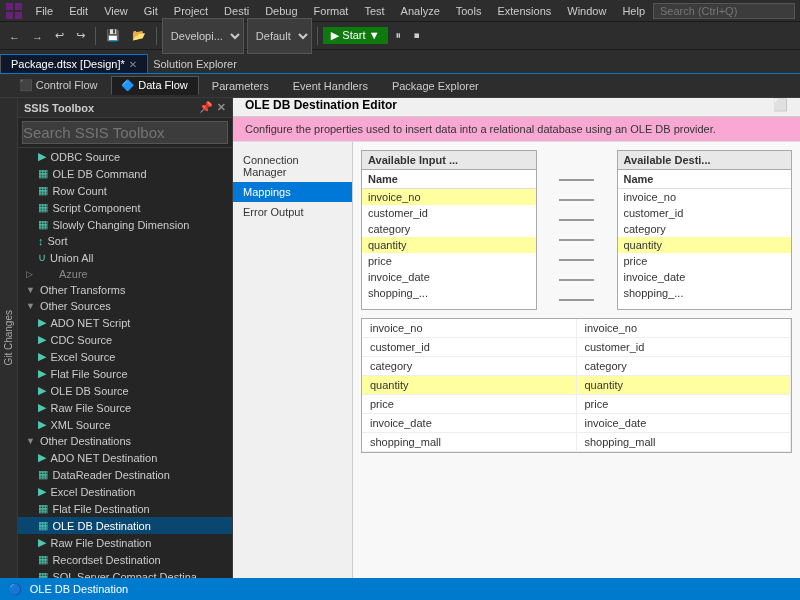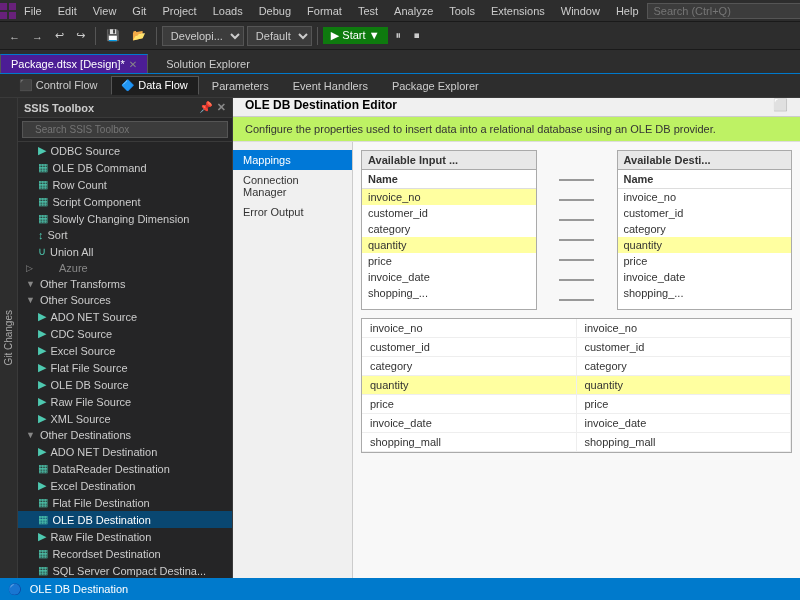--- a/index.html
+++ b/index.html
@@ -2,35 +2,35 @@
 <html><head>
   <meta charset="utf-8">
   <style>
     * { margin: 0; padding: 0; box-sizing: border-box; }
     body { font-family: 'Segoe UI', sans-serif; font-size: 11px; background: #1e1e1e; color: #d4d4d4; width: 800px; height: 600px; overflow: hidden; }
 
     
     .menu-bar { background: #2d2d2d; height: 22px; display: flex; align-items: center; border-bottom: 1px solid #1a1a1a; }
     .menu-bar-logo { width: 30px; display: flex; align-items: center; justify-content: center; }
     .menu-item { padding: 2px 8px; color: #cccccc; font-size: 11px; cursor: pointer; white-space: nowrap; }
-    .menu-search { margin-left: auto; margin-right: 5px; background: #3c3c3c; border: 1px solid #555; color: #ccc; padding: 1px 6px; font-size: 11px; width: 156px; }
+    .menu-search { margin-left: auto; margin-right: 5px; background: #3c3c3c; border: 1px solid #555; color: #ccc; padding: 1px 6px; font-size: 11px; width: 142px; }
 
     
     .toolbar { background: #2d2d2d; height: 28px; display: flex; align-items: center; padding: 0 4px; border-bottom: 1px solid #1a1a1a; gap: 3px; }
     .toolbar-btn { background: none; border: none; color: #ccc; font-size: 11px; padding: 2px 5px; cursor: pointer; display: flex; align-items: center; gap: 2px; }
     .toolbar-separator { width: 1px; height: 18px; background: #555; margin: 0 2px; }
-    .toolbar-dropdown { background: #3c3c3c; border: 1px solid #555; color: #ccc; font-size: 11px; padding: 1px 4px; height: 20px; }
+    .toolbar-dropdown { background: #3c3c3c; border: 1px solid #555; color: #ccc; font-size: 11px; padding: 1px 4px; height: 36px; }
     .run-btn { background: #0e7a0e; border: none; color: white; padding: 2px 8px; font-size: 11px; cursor: pointer; display: flex; align-items: center; gap: 2px; }
 
     
     .tab-bar { background: #2d2d2d; height: 24px; display: flex; align-items: flex-end; border-bottom: 1px solid #007acc; }
     .tab { padding: 3px 10px; font-size: 11px; cursor: pointer; border-top: 1px solid #555; border-left: 1px solid #555; border-right: 1px solid #555; color: #ccc; background: #3c3c3c; margin-right: 1px; display: flex; align-items: center; gap: 4px; }
-    .tab.active { background: #4c1d95; color: #fff; border-top: 1px solid #007acc; }
+    .tab.active { background: #0f172a; color: #fff; border-top: 1px solid #007acc; }
     .tab-close { font-size: 10px; color: #888; cursor: pointer; }
-    .side-tab { padding: 3px 17px; color: #ccc; cursor: pointer; font-size: 11px; }
+    .side-tab { padding: 3px 4px; color: #ccc; cursor: pointer; font-size: 11px; }
 
     
     .main-layout { display: flex; height: calc(600px - 22px - 28px - 24px - 24px - 22px); }
 
     
     .sub-tab-bar { background: #2d2d2d; height: 24px; display: flex; align-items: center; padding: 0 8px; gap: 2px; border-bottom: 1px solid #3a3a3a; }
     .sub-tab { padding: 2px 10px; font-size: 11px; cursor: pointer; color: #ccc; border: 1px solid transparent; }
     .sub-tab.active { color: #fff; background: #1e1e1e; border: 1px solid #555; border-bottom: 1px solid #1e1e1e; }
 
     
@@ -39,21 +39,21 @@
     .sidebar-search { display: flex; align-items: center; padding: 3px 4px; border-bottom: 1px solid #3a3a3a; }
     .sidebar-search input { background: #3c3c3c; border: 1px solid #555; color: #ccc; font-size: 11px; padding: 1px 4px; width: 100%; }
     .sidebar-content { overflow-y: auto; flex: 1; }
     .sidebar-item { padding: 2px 8px 2px 20px; font-size: 11px; color: #ccc; cursor: pointer; display: flex; align-items: center; gap: 4px; white-space: nowrap; }
     .sidebar-item.selected { background: #094771; color: white; }
     .sidebar-section { padding: 2px 6px; font-size: 11px; color: #ccc; cursor: pointer; display: flex; align-items: center; gap: 3px; font-weight: normal; }
 
     
     .content-area { flex: 1; background: #f0f0f0; display: flex; flex-direction: column; overflow: hidden; }
     .dialog-title { background: #f0f0f0; padding: 0 12px 4px 12px; font-size: 12px; font-weight: bold; color: #000; border-bottom: 1px solid #ccc; display: flex; align-items: center; justify-content: space-between; }
-    .dialog-desc { padding: 6px 12px; font-size: 11px; color: #333; background: #bef264; border-bottom: 1px solid #ddd; }
+    .dialog-desc { padding: 6px 12px; font-size: 11px; color: #333; background: #f9a8d4; border-bottom: 1px solid #ddd; }
     .dialog-body { display: flex; flex: 1; overflow: hidden; }
 
     
     .left-nav { width: 120px; background: #f0f0f0; border-right: 1px solid #ccc; padding: 8px 0; }
     .nav-item { padding: 4px 10px; font-size: 11px; color: #333; cursor: pointer; }
     .nav-item.active { background: #0078d7; color: white; }
 
     
     .right-content { flex: 1; padding: 8px; overflow: auto; background: #f8f8f8; }
 
@@ -93,21 +93,21 @@
       <rect x="9" y="0" width="7" height="7" fill="#68217a"></rect>
       <rect x="0" y="9" width="7" height="7" fill="#68217a"></rect>
       <rect x="9" y="9" width="7" height="7" fill="#68217a"></rect>
     </svg>
   </div>
   <span class="menu-item">File</span>
   <span class="menu-item">Edit</span>
   <span class="menu-item">View</span>
   <span class="menu-item">Git</span>
   <span class="menu-item">Project</span>
-  <span class="menu-item">Loads</span>
+  <span class="menu-item">Desti</span>
   <span class="menu-item">Debug</span>
   <span class="menu-item">Format</span>
   <span class="menu-item">Test</span>
   <span class="menu-item">Analyze</span>
   <span class="menu-item">Tools</span>
   <span class="menu-item">Extensions</span>
   <span class="menu-item">Window</span>
   <span class="menu-item">Help</span>
   <input class="menu-search" type="text" placeholder="Search (Ctrl+Q)" style="">
 </div>
@@ -175,21 +175,21 @@
 
   <div class="sidebar">
     <div class="sidebar-header">
       <span>SSIS Toolbox</span>
       <span style="display:flex;gap:4px;">
         <span style="cursor:pointer;color:#888;">📌</span>
         <span style="cursor:pointer;color:#888;">✕</span>
       </span>
     </div>
     <div class="sidebar-search">
-      <input type="text" style="background: rgb(60, 60, 60); border: 1px solid rgb(85, 85, 85); color: rgb(204, 204, 204); font-size: 10px; padding: 2px 12px; width: 100%;" placeholder="Search SSIS Toolbox">
+      <input type="text" style="background: rgb(60, 60, 60); border: 1px solid rgb(85, 85, 85); color: rgb(204, 204, 204); font-size: 15px; padding: 2px 0; width: 100%;" placeholder="Search SSIS Toolbox">
     </div>
     <div class="sidebar-content">
       <div class="sidebar-item">
         <span style="color:#4ec9b0;">▶</span>
         <span>ODBC Source</span>
       </div>
       <div class="sidebar-item">
         <span style="color:#4ec9b0;">▦</span>
         <span>OLE DB Command</span>
       </div>
@@ -220,21 +220,21 @@
       <div class="sidebar-section" style="padding-left:8px;">
         <span class="expand-arrow">▼</span>
         <span>Other Transforms</span>
       </div>
       <div class="sidebar-section" style="padding-left:8px;">
         <span class="expand-arrow">▼</span>
         <span>Other Sources</span>
       </div>
       <div class="sidebar-item">
         <span style="color:#4ec9b0;">▶</span>
-        <span>ADO NET Source</span>
+        <span>ADO NET Script</span>
       </div>
       <div class="sidebar-item">
         <span style="color:#4ec9b0;">▶</span>
         <span>CDC Source</span>
       </div>
       <div class="sidebar-item">
         <span style="color:#4ec9b0;">▶</span>
         <span>Excel Source</span>
       </div>
       <div class="sidebar-item">
@@ -297,22 +297,22 @@
     <div class="dialog-title">
       <span>OLE DB Destination Editor</span>
       <span style="cursor:pointer;color:#555;">⬜</span>
     </div>
     <div class="dialog-desc">
       <span>Configure the properties used to insert data into a relational database using an OLE DB provider.</span>
     </div>
     <div class="dialog-body">
 
       <div class="left-nav">
+        <div class="nav-item">Connection Manager</div>
         <div class="nav-item active">Mappings</div>
-        <div class="nav-item">Connection Manager</div>
         <div class="nav-item">Error Output</div>
       </div>
 
       <div class="right-content">
 
         <div class="mapping-top">
 
           <div class="mapping-box">
             <div class="mapping-box-title">Available Input ...</div>
             <div class="mapping-col-header">Name</div>

